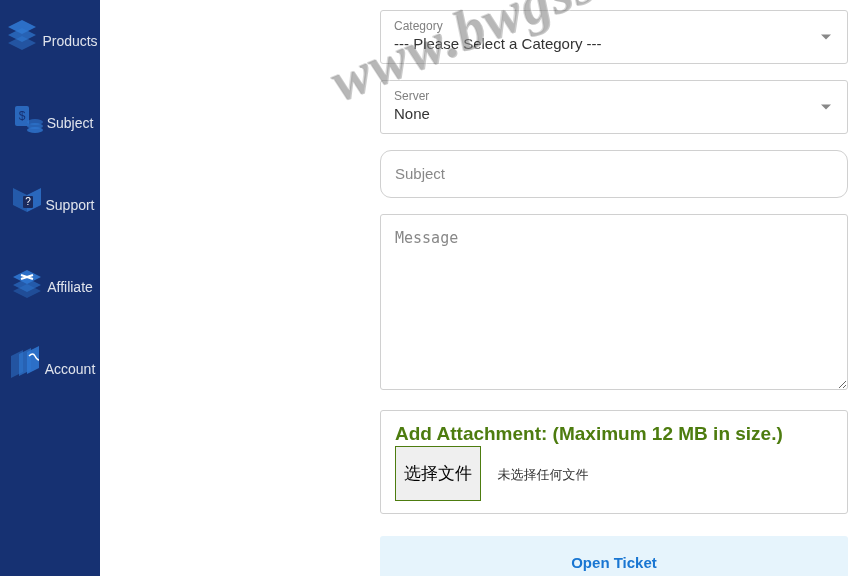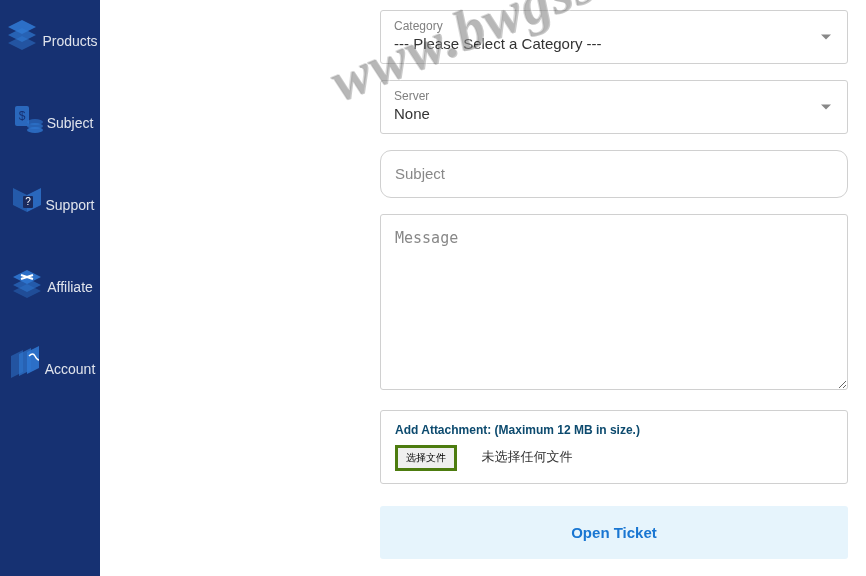--- a/index.html
+++ b/index.html
@@ -13,23 +13,23 @@
 .select-box { border: 1px solid #d0d0d0; border-radius: 3px; padding: 8px 13px 10px; position: relative; }
 .select-label { font-size: 12px; color: #808080; display: block; margin-bottom: 2px; }
 .select-value { font-size: 15px; color: #333; }
 .caret { position: absolute; right: 16px; top: 50%; transform: translateY(-50%); width: 0; height: 0; border-left: 5px solid transparent; border-right: 5px solid transparent; border-top: 5px solid #888; }
 .input-box { border: 1px solid #d0d0d0; border-radius: 11px; padding: 14px; }
 .input-box input { border: none; outline: none; width: 100%; font-size: 15px; color: #555; }
 .input-box input::placeholder { color: #888; }
 textarea.message { width: 100%; border: 1px solid #d0d0d0; border-radius: 3px; padding: 14px; font-size: 15px; font-family: monospace; color: #555; resize: both; height: 176px; outline: none; }
 textarea.message::placeholder { color: #888; }
 .attach-box { border: 1px solid #d0d0d0; border-radius: 3px; padding: 12px 14px; }
-.attach-label { font-size: 12px; color: #0c4a6e; font-weight: bold; margin-bottom: 8px; display: block; }
-.file-btn { display: inline-block; border: 3px solid #4d7c0f; background: #efefef; padding: 3px 8px; font-size: 10px; cursor: pointer; }
-.file-status { font-size: 13px; color: #333; margin-left: 20px; }
+.attach-label { font-size: 19px; color: #4d7c0f; font-weight: bold; margin-bottom: 1px; display: block; }
+.file-btn { display: inline-block; border: 1px solid #4d7c0f; background: #efefef; padding: 15px 8px; font-size: 17px; cursor: pointer; }
+.file-status { font-size: 13px; color: #333; margin-left: 12px; }
 .submit-btn { width: 100%; background: #e6f4fc; border: none; border-radius: 3px; padding: 18px; color: #1976d2; font-size: 15px; font-weight: bold; cursor: pointer; margin-top: 6px; }
 .watermark { position: absolute; left: 220px; top: -20px; font-size: 58px; font-weight: bold; color: rgba(80,80,80,0.3); transform: rotate(-22deg); pointer-events: none; font-family: Georgia, serif; font-style: italic; letter-spacing: 1px; text-shadow: 1px 1px 0 rgba(255,255,255,0.3), -1px -1px 0 rgba(0,0,0,0.15); }
 </style>
 </head>
 <body>
 
 <div class="sidebar">
   <div class="sidebar-item">
     <span class="icon">
       <svg width="40" height="36" viewBox="0 0 40 36">

